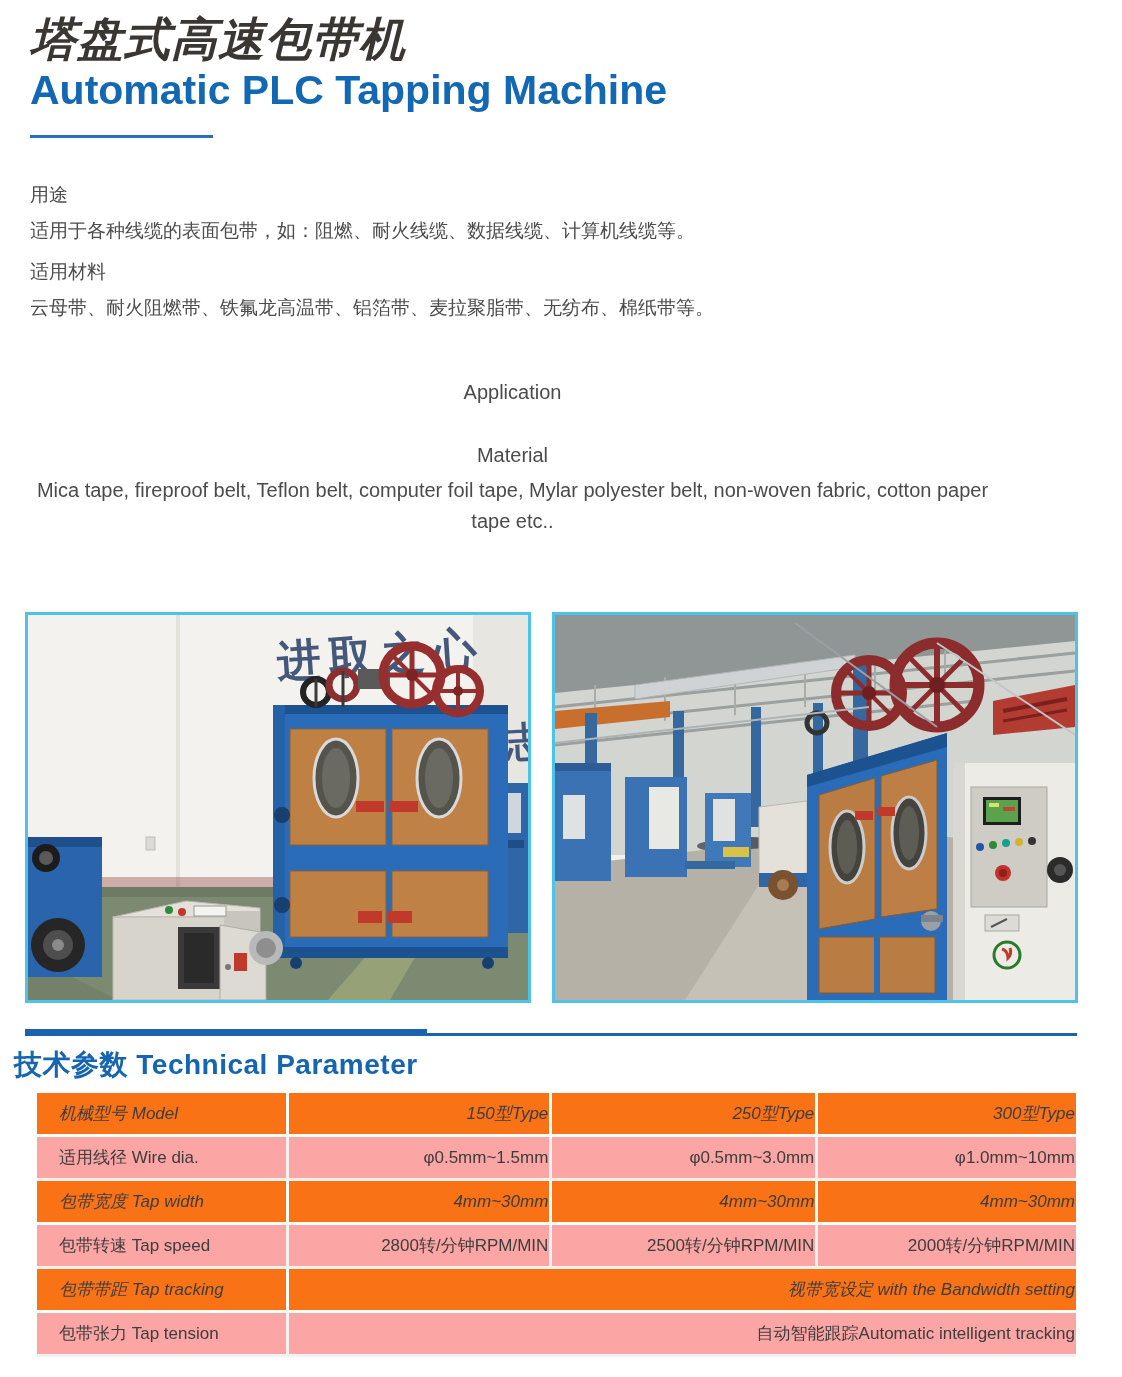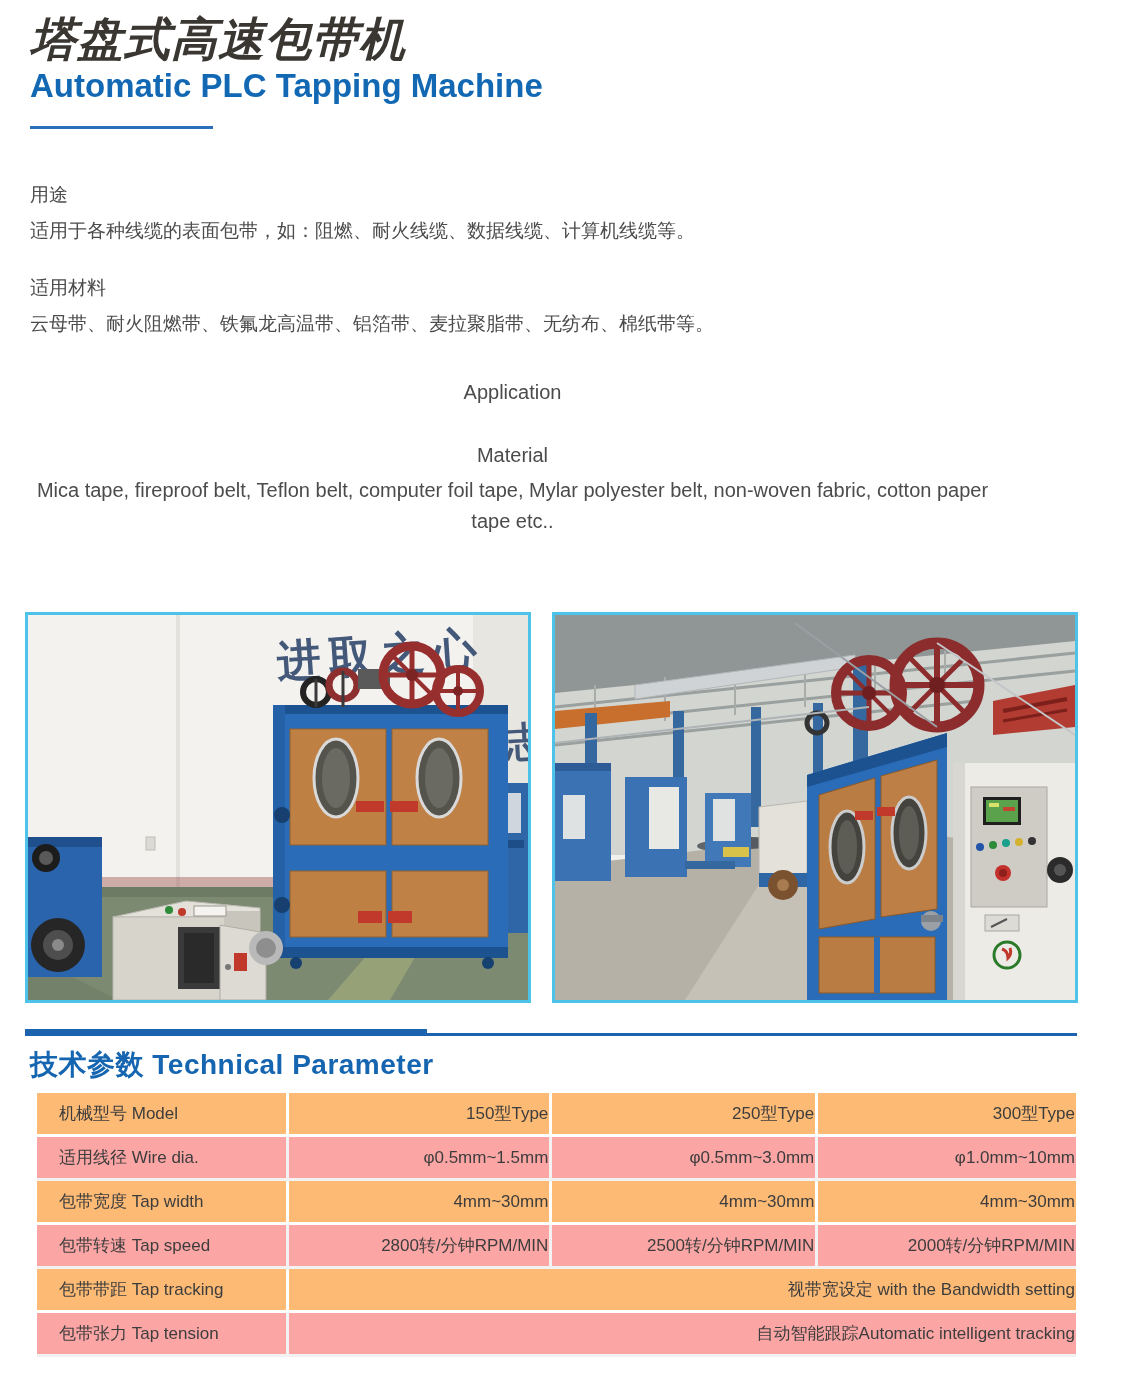--- a/index.html
+++ b/index.html
@@ -4,52 +4,52 @@
 <style>
   html,body{margin:0;padding:0;}
   body{
     width:1122px;height:1377px;position:relative;background:#ffffff;
     font-family:"Liberation Sans","DejaVu Sans",sans-serif;
     -webkit-font-smoothing:antialiased;
   }
   
   .header{position:absolute;left:30px;top:14px;}
   .title-cn{font-size:46px;font-weight:bold;color:#3a3733;letter-spacing:1px;line-height:1.1;margin:0;font-style:italic;}
-  .title-en{font-size:33px;font-weight:bold;color:#1268b3;letter-spacing:0px;line-height:1.15;margin:2px 0 16px 0;}
+  .title-en{font-size:41px;font-weight:bold;color:#1268b3;letter-spacing:0px;line-height:1.15;margin:2px 0 16px 0;}
   .title-underline{width:183px;height:3px;background:#2a6db8;margin-top:21px;}
   
   .sec{position:absolute;left:30px;color:#4c4c4c;}
   #sec-cn{top:182px;font-size:19px;}
   #sec-en{top:381px;font-size:20px;max-width:965px;color:#4b4b4b;text-align:center;}
   .sec-label{font-weight:normal;margin:0;}
   .sec p{margin:8px 0 0 0;line-height:1.55;}
-  .gap-cn{margin-top:30px;}
+  .gap-cn{margin-top:14px;}
   .gap-en{margin-top:40px;}
   
   .photo{position:absolute;top:612px;height:391px;border:3px solid #4ec3e9;box-sizing:border-box;background:#f2f1ee;overflow:hidden;}
   #photo-1{left:25px;width:506px;}
   #photo-2{left:552px;width:526px;}
   .photo svg{display:block;width:100%;height:100%;}
   
   .tp-rule-thick{position:absolute;left:25px;top:1029px;width:402px;height:7px;background:#1b63ae;}
   .tp-rule-thin{position:absolute;left:427px;top:1033px;width:650px;height:3px;background:#1b63ae;}
-  .tp-heading{position:absolute;left:30px;top:1046px;font-size:28px;font-weight:bold;color:#1565b0;letter-spacing:0.5px;}
+  .tp-heading{position:absolute;left:14px;top:1046px;font-size:28px;font-weight:bold;color:#1565b0;letter-spacing:0.5px;}
   
   table.tech{
     position:absolute;left:37px;top:1093px;width:1039px;
     border-collapse:separate;border-spacing:0;table-layout:fixed;
     font-size:17px;color:#3d3d3d;
   }
   table.tech td{
     height:39px;text-align:right;vertical-align:middle;
     border-right:3px solid #ffffff;border-bottom:3px solid #ffffff;
     overflow:hidden;white-space:nowrap;padding-left:10px;
   }
   table.tech td:last-child{border-right:none;}
-  table.tech tr.gray td{background:#fdba74;}
+  table.tech tr.gray td{background:#f97316;font-style:italic;}
   table.tech tr.white td{background:#fca5a5;border-right-color:#f2f2f2;border-bottom-color:#f2f2f2;}
   table.tech td.c1{text-align:left;padding-left:22px;}
   col.w1{width:24.3%;} col.w2{width:25.3%;} col.w3{width:25.6%;} col.w4{width:24.8%;}
 </style>
 </head>
 <body>
 
 <div class="header">
   <div class="title-cn">塔盘式高速包带机</div>
   <div class="title-en">Automatic PLC Tapping Machine</div>

